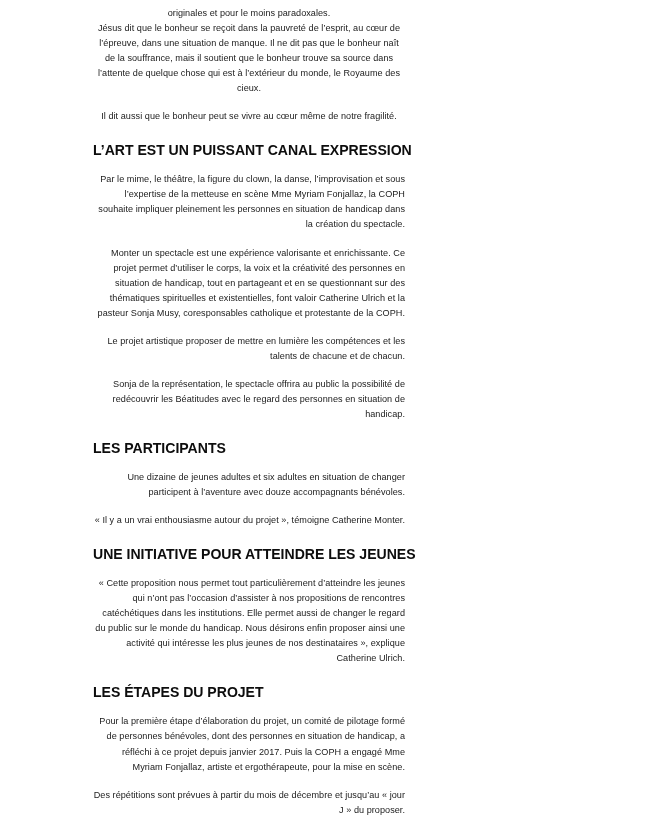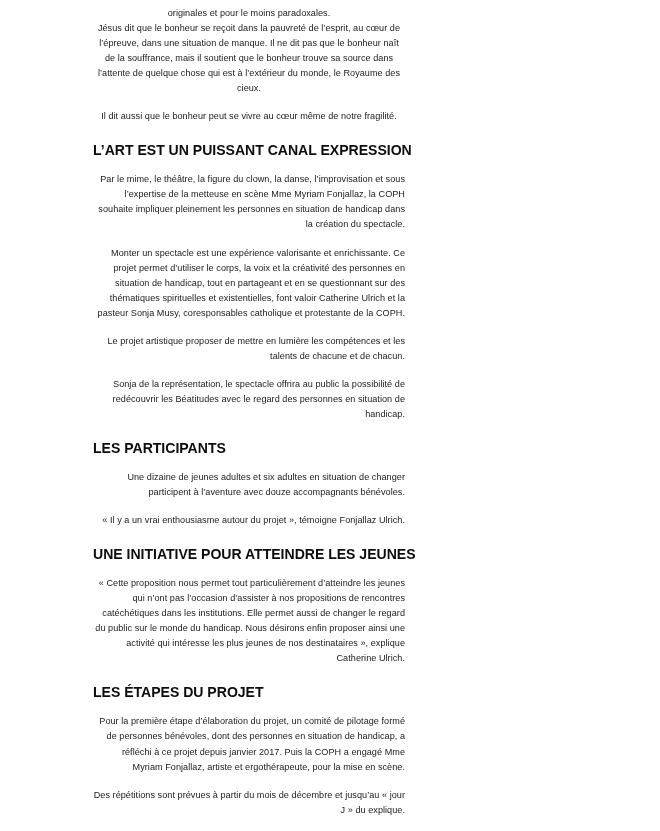--- a/index.html
+++ b/index.html
@@ -90,30 +90,30 @@
     <div class="para-gap"></div>
     <p class="body-text">Le projet artistique proposer de mettre en lumière les compétences et les talents de chacune et de chacun.</p>
     <div class="para-gap"></div>
     <p class="body-text">Sonja de la représentation, le spectacle offrira au public la possibilité de redécouvrir les Béatitudes avec le regard des personnes en situation de handicap.</p>
 
     <div class="heading-gap-before"></div>
     <h2 class="section-heading">LES PARTICIPANTS</h2>
     <div class="heading-gap-after"></div>
     <p class="body-text">Une dizaine de jeunes adultes et  six adultes en situation de changer participent à l’aventure avec douze accompagnants bénévoles.</p>
     <div class="para-gap"></div>
-    <p class="body-text">« Il y a un vrai enthousiasme autour du projet », témoigne Fonjallaz Ulrich.</p>
+    <p class="body-text">« Il y a un vrai enthousiasme autour du projet », témoigne Catherine Monter.</p>
 
     <div class="heading-gap-before"></div>
     <h2 class="section-heading">UNE INITIATIVE POUR ATTEINDRE LES JEUNES</h2>
     <div class="heading-gap-after"></div>
     <p class="body-text">« Cette proposition nous permet tout particulièrement d’atteindre les jeunes qui n’ont pas l’occasion d’assister à nos propositions de rencontres catéchétiques dans les institutions. Elle permet aussi de changer le regard du public sur le monde du handicap. Nous désirons enfin proposer ainsi une activité qui intéresse les plus jeunes de nos destinataires », explique Catherine Ulrich.</p>
 
     <div class="heading-gap-before"></div>
     <h2 class="section-heading">LES ÉTAPES DU PROJET</h2>
     <div class="heading-gap-after"></div>
     <p class="body-text">Pour la première étape d’élaboration du projet, un comité de pilotage formé de personnes bénévoles, dont des personnes en situation de handicap, a réfléchi à ce projet depuis janvier 2017. Puis la COPH a engagé Mme Myriam Fonjallaz, artiste et ergothérapeute, pour la mise en scène.</p>
     <div class="para-gap"></div>
-    <p class="body-text">Des répétitions sont prévues à partir du mois de décembre et jusqu’au « jour J » du explique.</p>
+    <p class="body-text">Des répétitions sont prévues à partir du mois de décembre et jusqu’au « jour J » du proposer.</p>
 
     <div class="heading-gap-before"></div>
 
   </article>
 </div>
 
 </body></html>

